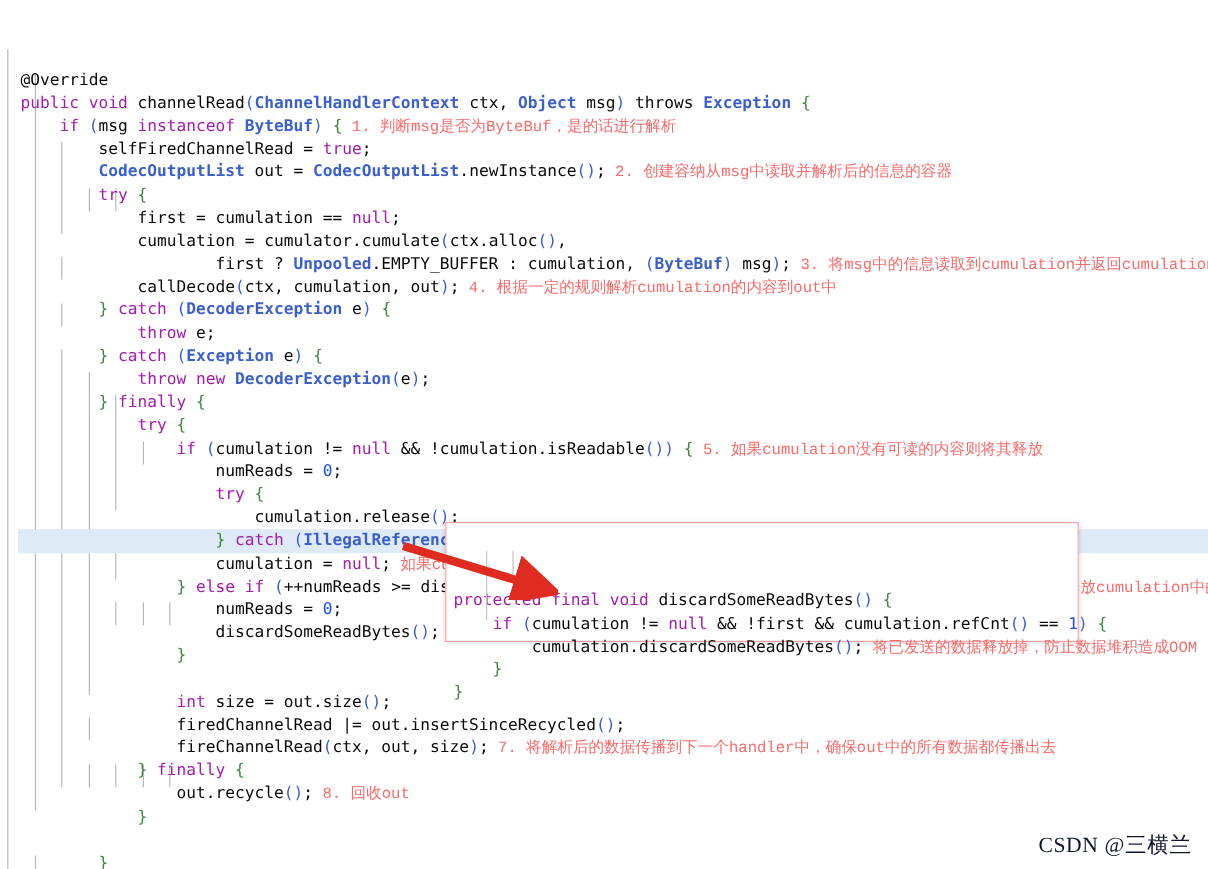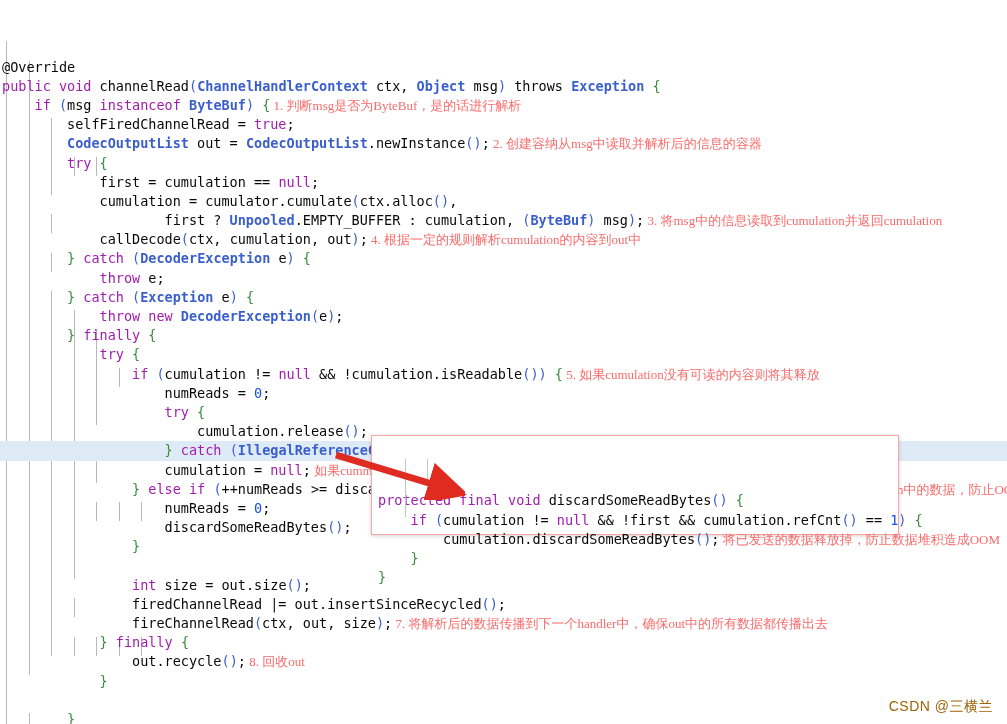--- a/index.html
+++ b/index.html
@@ -8,20 +8,21 @@
     background:#ffffff;
     font-family:"DejaVu Sans Mono","Liberation Mono",monospace;
     overflow:hidden;
     position:relative;
   }
   #editor{
     position:absolute;inset:0;
     font-size:13.5px;
     line-height:19.2px;
     white-space:pre;
+    padding-left:15px;
   }
   .line{
     position:relative;
     height:19.2px;
     white-space:pre;
     padding-left:2px;
   }
   .line.hl{background:#dfeaf7;}
   
   .guides{position:absolute;inset:0;pointer-events:none;}
@@ -31,21 +32,21 @@
   .kw{color:#a21caf;}
   .ty{color:#3a5fcd;font-weight:bold;}
   .pl{color:#080808;}
   .num{color:#1750eb;}
   .brc{color:#3c8a3c;}
   .paren{color:#3a5fcd;}
   .dots{color:#7a7a7a;}
 
   
   .cn{
-    font-family:Liberation Serif, serif;
+    font-family:Liberation Mono, monospace;
     color:#fa6b6b;
     font-size:13px;
   }
 
   
   #popup{
     position:absolute;
     left:371px;top:435px;
     width:528px;height:100px;
     background:#ffffff;
@@ -64,23 +65,23 @@
     position:absolute;
     left:330px;top:445px;
     width:135px;height:55px;
     z-index:9;
     pointer-events:none;
   }
 
   #watermark{
     position:absolute;
     right:14px;bottom:8px;
-    color:#a16207;
-    font-family:Liberation Sans, sans-serif;
-    font-size:14px;
+    color:#0f172a;
+    font-family:Liberation Serif, serif;
+    font-size:18px;
     letter-spacing:0.5px;
     z-index:10;
   }
 </style>
 </head>
 <body>
 
 <div id="editor">
   <div class="guides" id="guides"><div class="guide" style="left: 6px; top: 41.4px; height: 710.4px;"></div><div class="guide" style="left: 28.5px; top: 60.6px; height: 614.4px;"></div><div class="guide" style="left: 28.5px; top: 713.4px; height: 19.2px;"></div><div class="guide" style="left: 51px; top: 118.2px; height: 76.8px;"></div><div class="guide" style="left: 51px; top: 214.2px; height: 19.2px;"></div><div class="guide" style="left: 51px; top: 252.6px; height: 19.2px;"></div><div class="guide" style="left: 51px; top: 291px; height: 364.8px;"></div><div class="guide" style="left: 73.5px; top: 156.6px; height: 19.2px;"></div><div class="guide" style="left: 73.5px; top: 310.2px; height: 268.8px;"></div><div class="guide" style="left: 73.5px; top: 598.2px; height: 19.2px;"></div><div class="guide" style="left: 73.5px; top: 636.6px; height: 19.2px;"></div><div class="guide" style="left: 96px; top: 156.6px; height: 19.2px;"></div><div class="guide" style="left: 96px; top: 329.4px; height: 96px;"></div><div class="guide" style="left: 96px; top: 444.6px; height: 38.4px;"></div><div class="guide" style="left: 96px; top: 502.2px; height: 19.2px;"></div><div class="guide" style="left: 96px; top: 636.6px; height: 19.2px;"></div><div class="guide" style="left: 118.5px; top: 367.8px; height: 19.2px;"></div><div class="guide" style="left: 118.5px; top: 502.2px; height: 19.2px;"></div><div class="guide" style="left: 118.5px; top: 636.6px; height: 19.2px;"></div><div class="guide" style="left: 141px; top: 502.2px; height: 19.2px;"></div><div class="guide" style="left: 141px; top: 636.6px; height: 19.2px;"></div></div>
   <div id="code-lines"><div class="line"><span><span class="pl">@</span><span class="pl">Override</span></span></div><div class="line"><span><span class="kw">public</span><span class="pl"> </span><span class="kw">void</span><span class="pl"> </span><span class="pl">channelRead</span><span class="paren">(</span><span class="ty">ChannelHandlerContext</span><span class="pl"> </span><span class="pl">ctx</span><span class="pl">, </span><span class="ty">Object</span><span class="pl"> </span><span class="pl">msg</span><span class="paren">)</span><span class="pl"> </span><span class="pl">throws</span><span class="pl"> </span><span class="ty">Exception</span><span class="pl"> </span><span class="brc">{</span></span></div><div class="line"><span>    <span class="kw">if</span><span class="pl"> </span><span class="paren">(</span><span class="pl">msg</span><span class="pl"> </span><span class="kw">instanceof</span><span class="pl"> </span><span class="ty">ByteBuf</span><span class="paren">)</span><span class="pl"> </span><span class="brc">{</span></span><span class="cn"> 1. 判断msg是否为ByteBuf，是的话进行解析</span></div><div class="line"><span>        <span class="pl">selfFiredChannelRead</span><span class="pl"> = </span><span class="kw">true</span><span class="pl">;</span></span></div><div class="line"><span>        <span class="ty">CodecOutputList</span><span class="pl"> </span><span class="pl">out</span><span class="pl"> = </span><span class="ty">CodecOutputList</span><span class="pl">.</span><span class="pl">newInstance</span><span class="paren">(</span><span class="paren">)</span><span class="pl">;</span></span><span class="cn"> 2. 创建容纳从msg中读取并解析后的信息的容器</span></div><div class="line"><span>        <span class="kw">try</span><span class="pl"> </span><span class="brc">{</span></span></div><div class="line"><span>            <span class="pl">first</span><span class="pl"> = </span><span class="pl">cumulation</span><span class="pl"> == </span><span class="kw">null</span><span class="pl">;</span></span></div><div class="line"><span>            <span class="pl">cumulation</span><span class="pl"> = </span><span class="pl">cumulator</span><span class="pl">.</span><span class="pl">cumulate</span><span class="paren">(</span><span class="pl">ctx</span><span class="pl">.</span><span class="pl">alloc</span><span class="paren">(</span><span class="paren">)</span><span class="pl">,</span></span></div><div class="line"><span>                    <span class="pl">first</span><span class="pl"> ? </span><span class="ty">Unpooled</span><span class="pl">.</span><span class="pl">EMPTY_BUFFER</span><span class="pl"> : </span><span class="pl">cumulation</span><span class="pl">, </span><span class="paren">(</span><span class="ty">ByteBuf</span><span class="paren">)</span><span class="pl"> </span><span class="pl">msg</span><span class="paren">)</span><span class="pl">;</span></span><span class="cn"> 3. 将msg中的信息读取到cumulation并返回cumulation</span></div><div class="line"><span>            <span class="pl">callDecode</span><span class="paren">(</span><span class="pl">ctx</span><span class="pl">, </span><span class="pl">cumulation</span><span class="pl">, </span><span class="pl">out</span><span class="paren">)</span><span class="pl">;</span></span><span class="cn"> 4. 根据一定的规则解析cumulation的内容到out中</span></div><div class="line"><span>        <span class="brc">}</span><span class="pl"> </span><span class="kw">catch</span><span class="pl"> </span><span class="paren">(</span><span class="ty">DecoderException</span><span class="pl"> </span><span class="pl">e</span><span class="paren">)</span><span class="pl"> </span><span class="brc">{</span></span></div><div class="line"><span>            <span class="kw">throw</span><span class="pl"> </span><span class="pl">e</span><span class="pl">;</span></span></div><div class="line"><span>        <span class="brc">}</span><span class="pl"> </span><span class="kw">catch</span><span class="pl"> </span><span class="paren">(</span><span class="ty">Exception</span><span class="pl"> </span><span class="pl">e</span><span class="paren">)</span><span class="pl"> </span><span class="brc">{</span></span></div><div class="line"><span>            <span class="kw">throw</span><span class="pl"> </span><span class="kw">new</span><span class="pl"> </span><span class="ty">DecoderException</span><span class="paren">(</span><span class="pl">e</span><span class="paren">)</span><span class="pl">;</span></span></div><div class="line"><span>        <span class="brc">}</span><span class="pl"> </span><span class="kw">finally</span><span class="pl"> </span><span class="brc">{</span></span></div><div class="line"><span>            <span class="kw">try</span><span class="pl"> </span><span class="brc">{</span></span></div><div class="line"><span>                <span class="kw">if</span><span class="pl"> </span><span class="paren">(</span><span class="pl">cumulation</span><span class="pl"> != </span><span class="kw">null</span><span class="pl"> &amp;&amp; !</span><span class="pl">cumulation</span><span class="pl">.</span><span class="pl">isReadable</span><span class="paren">(</span><span class="paren">)</span><span class="paren">)</span><span class="pl"> </span><span class="brc">{</span></span><span class="cn"> 5. 如果cumulation没有可读的内容则将其释放</span></div><div class="line"><span>                    <span class="pl">numReads</span><span class="pl"> = </span><span class="num">0</span><span class="pl">;</span></span></div><div class="line"><span>                    <span class="kw">try</span><span class="pl"> </span><span class="brc">{</span></span></div><div class="line"><span>                        <span class="pl">cumulation</span><span class="pl">.</span><span class="pl">release</span><span class="paren">(</span><span class="paren">)</span><span class="pl">;</span></span></div><div class="line hl"><span>                    <span class="brc">}</span><span class="pl"> </span><span class="kw">catch</span><span class="pl"> </span><span class="paren">(</span><span class="ty">IllegalReferenceCountException</span><span class="pl"> </span><span class="pl">e</span><span class="paren">)</span><span class="pl"> </span><span class="brc">{</span></span><span class="dots"> ···</span></div><div class="line"><span>                    <span class="pl">cumulation</span><span class="pl"> = </span><span class="kw">null</span><span class="pl">;</span></span><span class="cn"> 如果cummulation没有可读的数据则将其置为null，好让JVM回收</span></div><div class="line"><span>                <span class="brc">}</span><span class="pl"> </span><span class="kw">else</span><span class="pl"> </span><span class="kw">if</span><span class="pl"> </span><span class="paren">(</span><span class="pl">++</span><span class="pl">numReads</span><span class="pl"> &gt;= </span><span class="pl">discardAfterReads</span><span class="paren">)</span><span class="pl"> </span><span class="brc">{</span></span><span class="cn"> 6. 如果读取次数超过discardAfterReads次，默认16次，则释放cumulation中的数据，防止OOM</span></div><div class="line"><span>                    <span class="pl">numReads</span><span class="pl"> = </span><span class="num">0</span><span class="pl">;</span></span></div><div class="line"><span>                    <span class="pl">discardSomeReadBytes</span><span class="paren">(</span><span class="paren">)</span><span class="pl">;</span></span></div><div class="line"><span>                <span class="brc">}</span></span></div><div class="line"><span></span></div><div class="line"><span>                <span class="kw">int</span><span class="pl"> </span><span class="pl">size</span><span class="pl"> = </span><span class="pl">out</span><span class="pl">.</span><span class="pl">size</span><span class="paren">(</span><span class="paren">)</span><span class="pl">;</span></span></div><div class="line"><span>                <span class="pl">firedChannelRead</span><span class="pl"> |= </span><span class="pl">out</span><span class="pl">.</span><span class="pl">insertSinceRecycled</span><span class="paren">(</span><span class="paren">)</span><span class="pl">;</span></span></div><div class="line"><span>                <span class="pl">fireChannelRead</span><span class="paren">(</span><span class="pl">ctx</span><span class="pl">, </span><span class="pl">out</span><span class="pl">, </span><span class="pl">size</span><span class="paren">)</span><span class="pl">;</span></span><span class="cn"> 7. 将解析后的数据传播到下一个handler中，确保out中的所有数据都传播出去</span></div><div class="line"><span>            <span class="brc">}</span><span class="pl"> </span><span class="kw">finally</span><span class="pl"> </span><span class="brc">{</span></span></div><div class="line"><span>                <span class="pl">out</span><span class="pl">.</span><span class="pl">recycle</span><span class="paren">(</span><span class="paren">)</span><span class="pl">;</span></span><span class="cn"> 8. 回收out</span></div><div class="line"><span>            <span class="brc">}</span></span></div><div class="line"><span></span></div><div class="line"><span>        <span class="brc">}</span></span></div></div>

